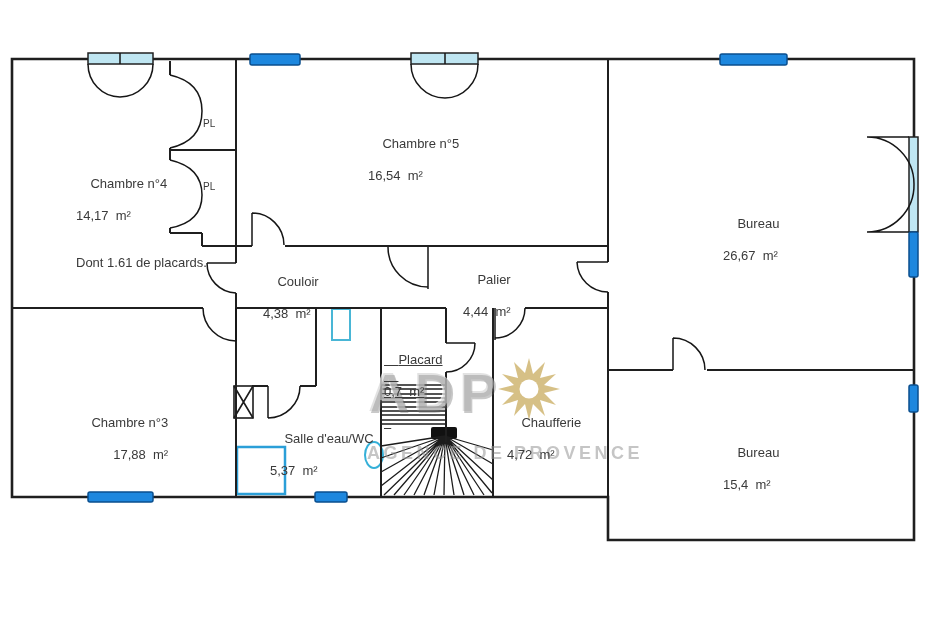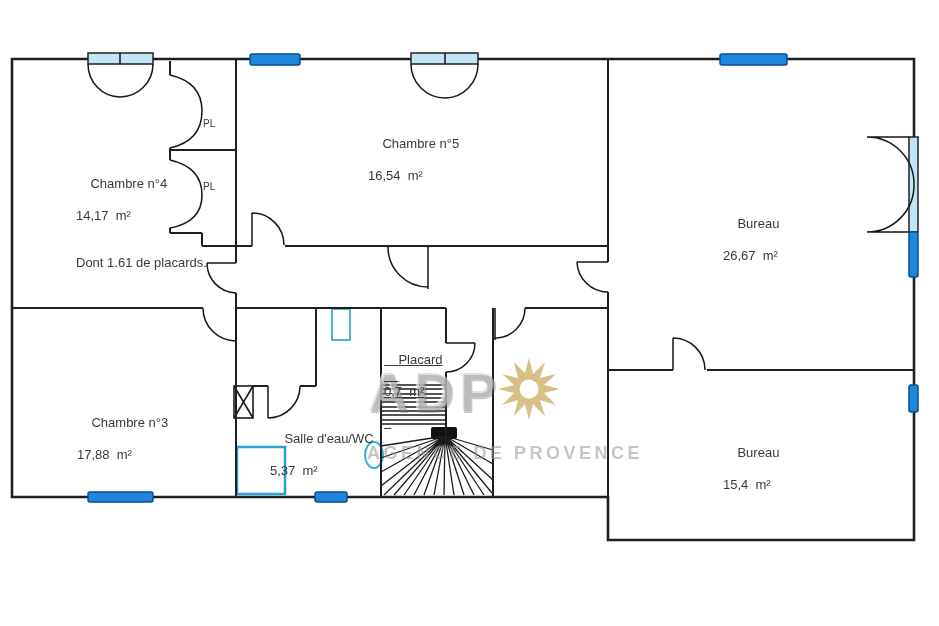--- a/index.html
+++ b/index.html
@@ -148,37 +148,49 @@
   <div class="room-label" style="left:368px;top:120px;">
     <span class="name">Chambre n°5</span>
     <span class="area">16,54  m²</span>
   </div>
 
   <div class="room-label" style="left:723px;top:200px;">
     <span class="name">Bureau</span>
     <span class="area">26,67  m²</span>
   </div>
 
+  <div class="room-label" style="left:263px;top:258px;">
+    <span class="name">Couloir</span>
+    <span class="area">4,38  m²</span>
+  </div>
 
+  <div class="room-label" style="left:463px;top:256px;">
+    <span class="name">Palier</span>
+    <span class="area">4,44  m²</span>
+  </div>
 
   <div class="room-label" style="left:384px;top:336px;text-decoration:underline;">
     <span class="name">Placard</span>
     <span class="area">0,7  m²</span>
   </div>
 
-  <div class="room-label" style="left:77px;top:399px;">
+  <div class="room-label" style="left:77px;top:399px;text-align:right;">
     <span class="name">Chambre n°3</span>
     <span class="area">17,88  m²</span>
   </div>
 
   <div class="room-label" style="left:270px;top:415px;">
     <span class="name">Salle d'eau/WC</span>
     <span class="area">5,37  m²</span>
   </div>
 
+  <div class="room-label" style="left:507px;top:399px;">
+    <span class="name">Chaufferie</span>
+    <span class="area">4,72  m²</span>
+  </div>
 
   <div class="room-label" style="left:705px;top:429px;margin-left:18px;">
     <span class="name">Bureau</span>
     <span class="area">15,4  m²</span>
   </div>
 
   <div class="pl-label" style="left:203px;top:118px;">PL</div>
   <div class="pl-label" style="left:203px;top:181px;">PL</div>
 
 </div>

